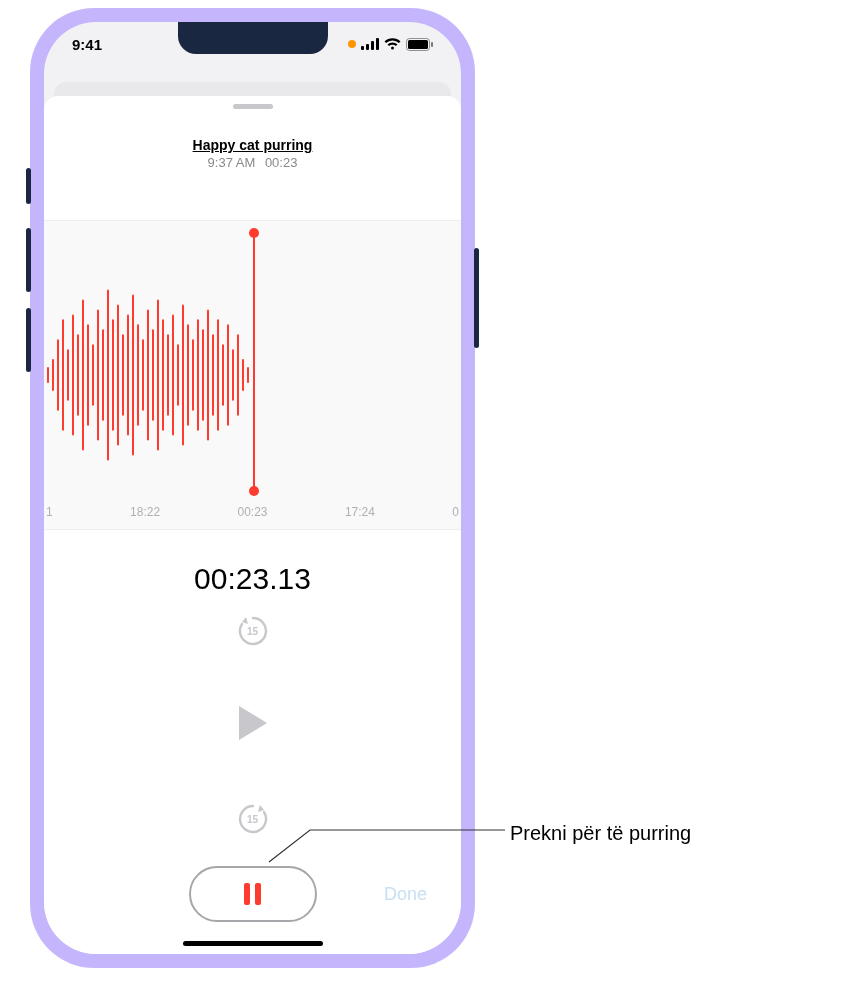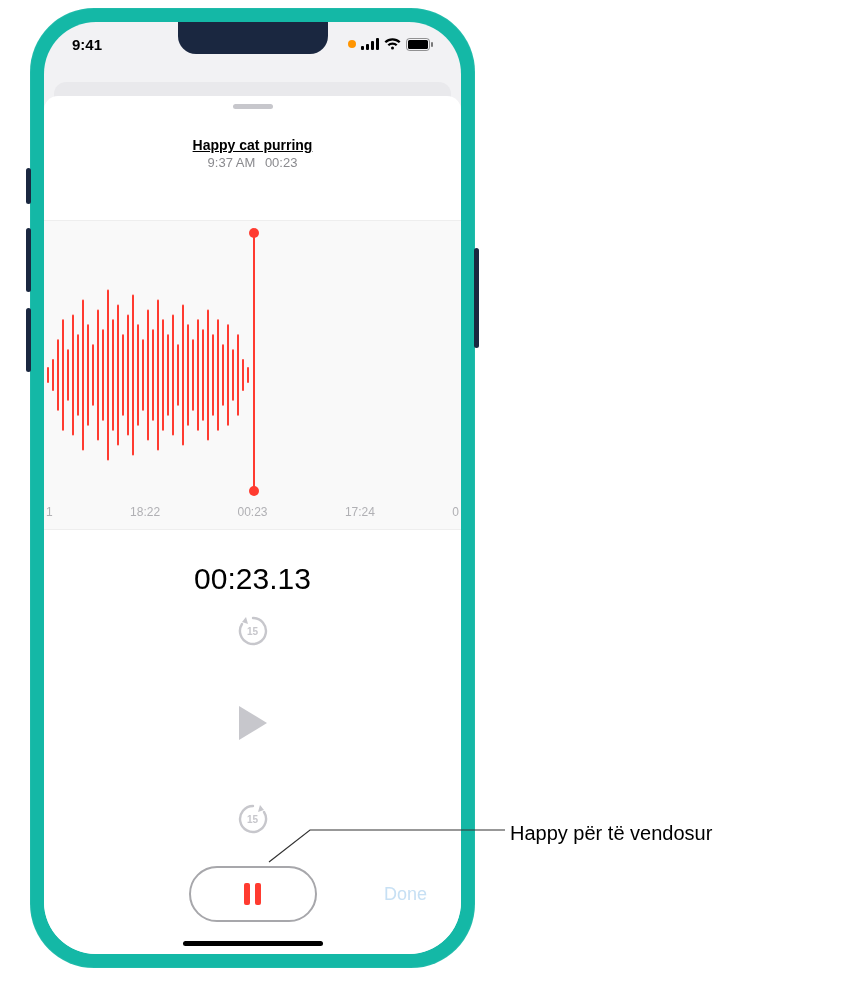--- a/index.html
+++ b/index.html
@@ -10,21 +10,21 @@
     height: 990px;
     position: relative;
   }
   .phone {
     position: absolute;
     left: 30px;
     top: 8px;
     width: 445px;
     height: 960px;
     border-radius: 64px;
-    background: #14b8a6;
+    background: #c4b5fd;
     padding: 14px;
     box-shadow: inset 0 0 2px rgba(255,255,255,0.2);
   }
   .side-btn {
     position: absolute;
     background: #1a2740;
     border-radius: 3px;
   }
   .side-btn.left1 { left: -4px; top: 160px; width: 5px; height: 36px; }
   .side-btn.left2 { left: -4px; top: 220px; width: 5px; height: 64px; }
@@ -348,14 +348,14 @@
 
       <div class="home-ind"></div>
     </div>
   </div>
 </div>
 
 <svg width="841" height="990" style="position:absolute;top:0;left:0;pointer-events:none">
   <path class="callout-line" d="M 269 862 L 310 830 L 505 830"></path>
 </svg>
 <div class="callout-text">
-  <div>Happy për të vendosur</div>
+  <div>Prekni për të purring</div>
 </div>
 
 </body></html>

